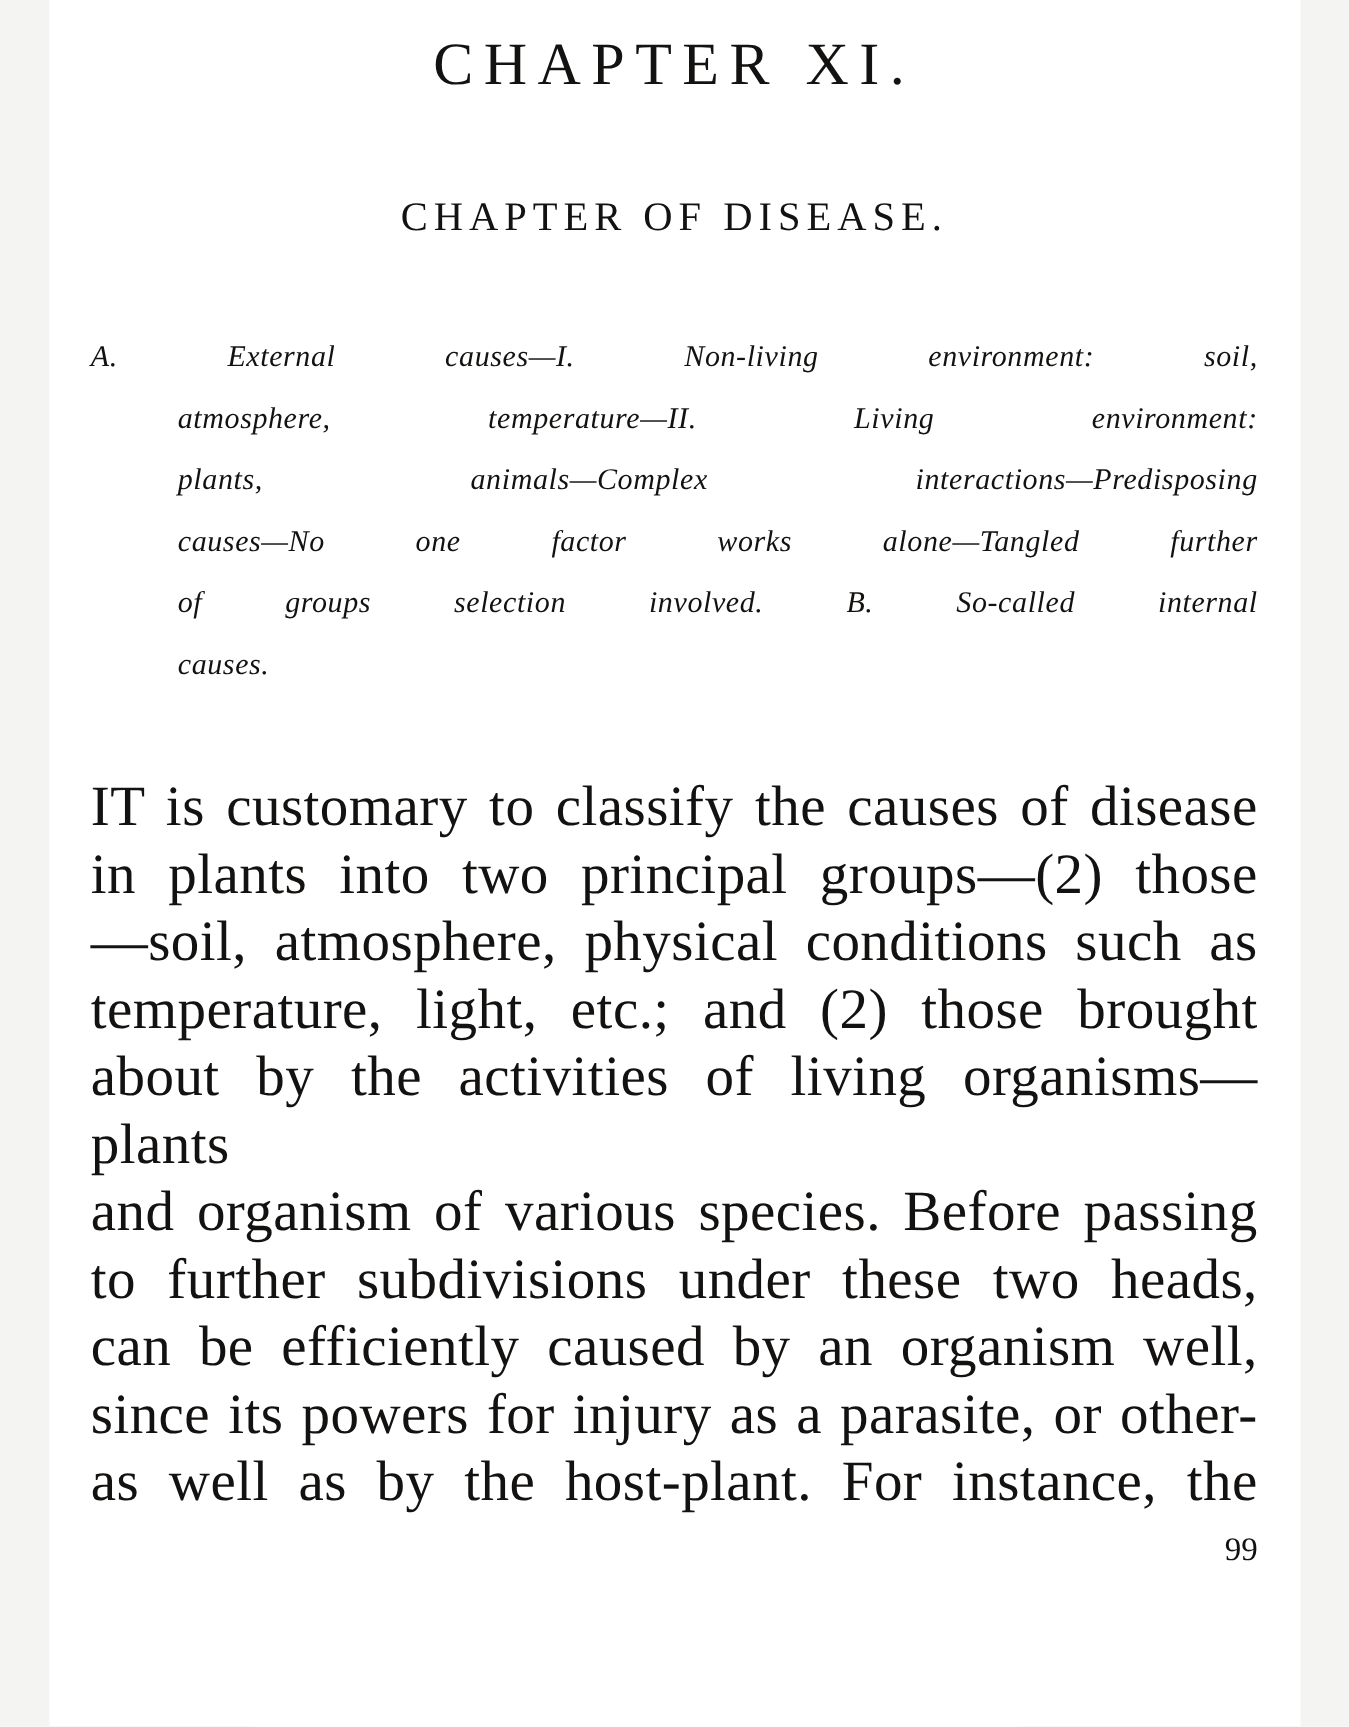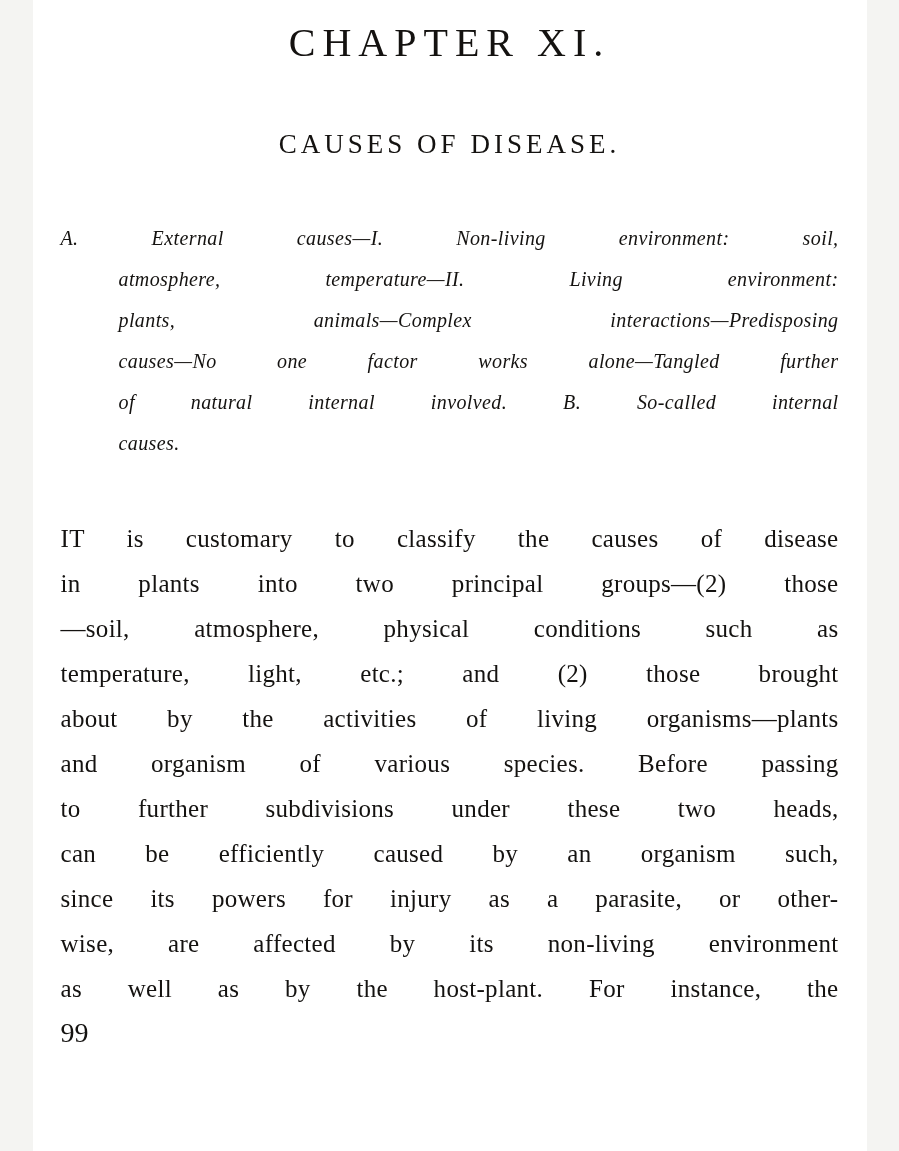--- a/index.html
+++ b/index.html
@@ -47,62 +47,61 @@
     text-align-last: justify;
   }
   .summary .line.cont {
     padding-left: 58px;
   }
   .summary .line.last {
     text-align-last: auto;
   }
   .bodytext {
     margin-top: 52px;
-    font-size: 25px;
+    font-size: 38px;
     line-height: 45px;
     letter-spacing: 0.3px;
   }
   .bodytext .line {
     text-align: justify;
     text-align-last: justify;
   }
   .page-number {
     margin-top: 6px;
-    text-align: left;
-    font-size: 28px;
+    text-align: right;
+    font-size: 22px;
     line-height: 32px;
   }
 </style>
 </head>
 <body>
 
 <div class="page">
 
   <h1 class="chapter-title">CHAPTER XI.</h1>
 
-  <h2 class="section-title">CAUSES OF DISEASE.</h2>
+  <h2 class="section-title">CHAPTER OF DISEASE.</h2>
 
   <div class="summary">
     <div class="line">A. External causes—I. Non-living environment: soil,</div>
     <div class="line cont">atmosphere, temperature—II. Living environment:</div>
     <div class="line cont">plants, animals—Complex interactions—Predisposing</div>
     <div class="line cont">causes—No one factor works alone—Tangled further</div>
-    <div class="line cont">of natural internal involved. B. So-called internal</div>
+    <div class="line cont">of groups selection involved. B. So-called internal</div>
     <div class="line cont last">causes.</div>
   </div>
 
   <div class="bodytext">
     <div class="line">IT is customary to classify the causes of disease</div>
     <div class="line">in plants into two principal groups—(2) those</div>
     <div class="line">—soil, atmosphere, physical conditions such as</div>
     <div class="line">temperature, light, etc.; and (2) those brought</div>
     <div class="line">about by the activities of living organisms—plants</div>
     <div class="line">and organism of various species. Before passing</div>
     <div class="line">to further subdivisions under these two heads,</div>
-    <div class="line">can be efficiently caused by an organism such,</div>
+    <div class="line">can be efficiently caused by an organism well,</div>
     <div class="line">since its powers for injury as a parasite, or other-</div>
-    <div class="line">wise, are affected by its non-living environment</div>
     <div class="line">as well as by the host-plant. For instance, the</div>
   </div>
 
   <div class="page-number">99</div>
 
 </div>
 
 </body></html>

